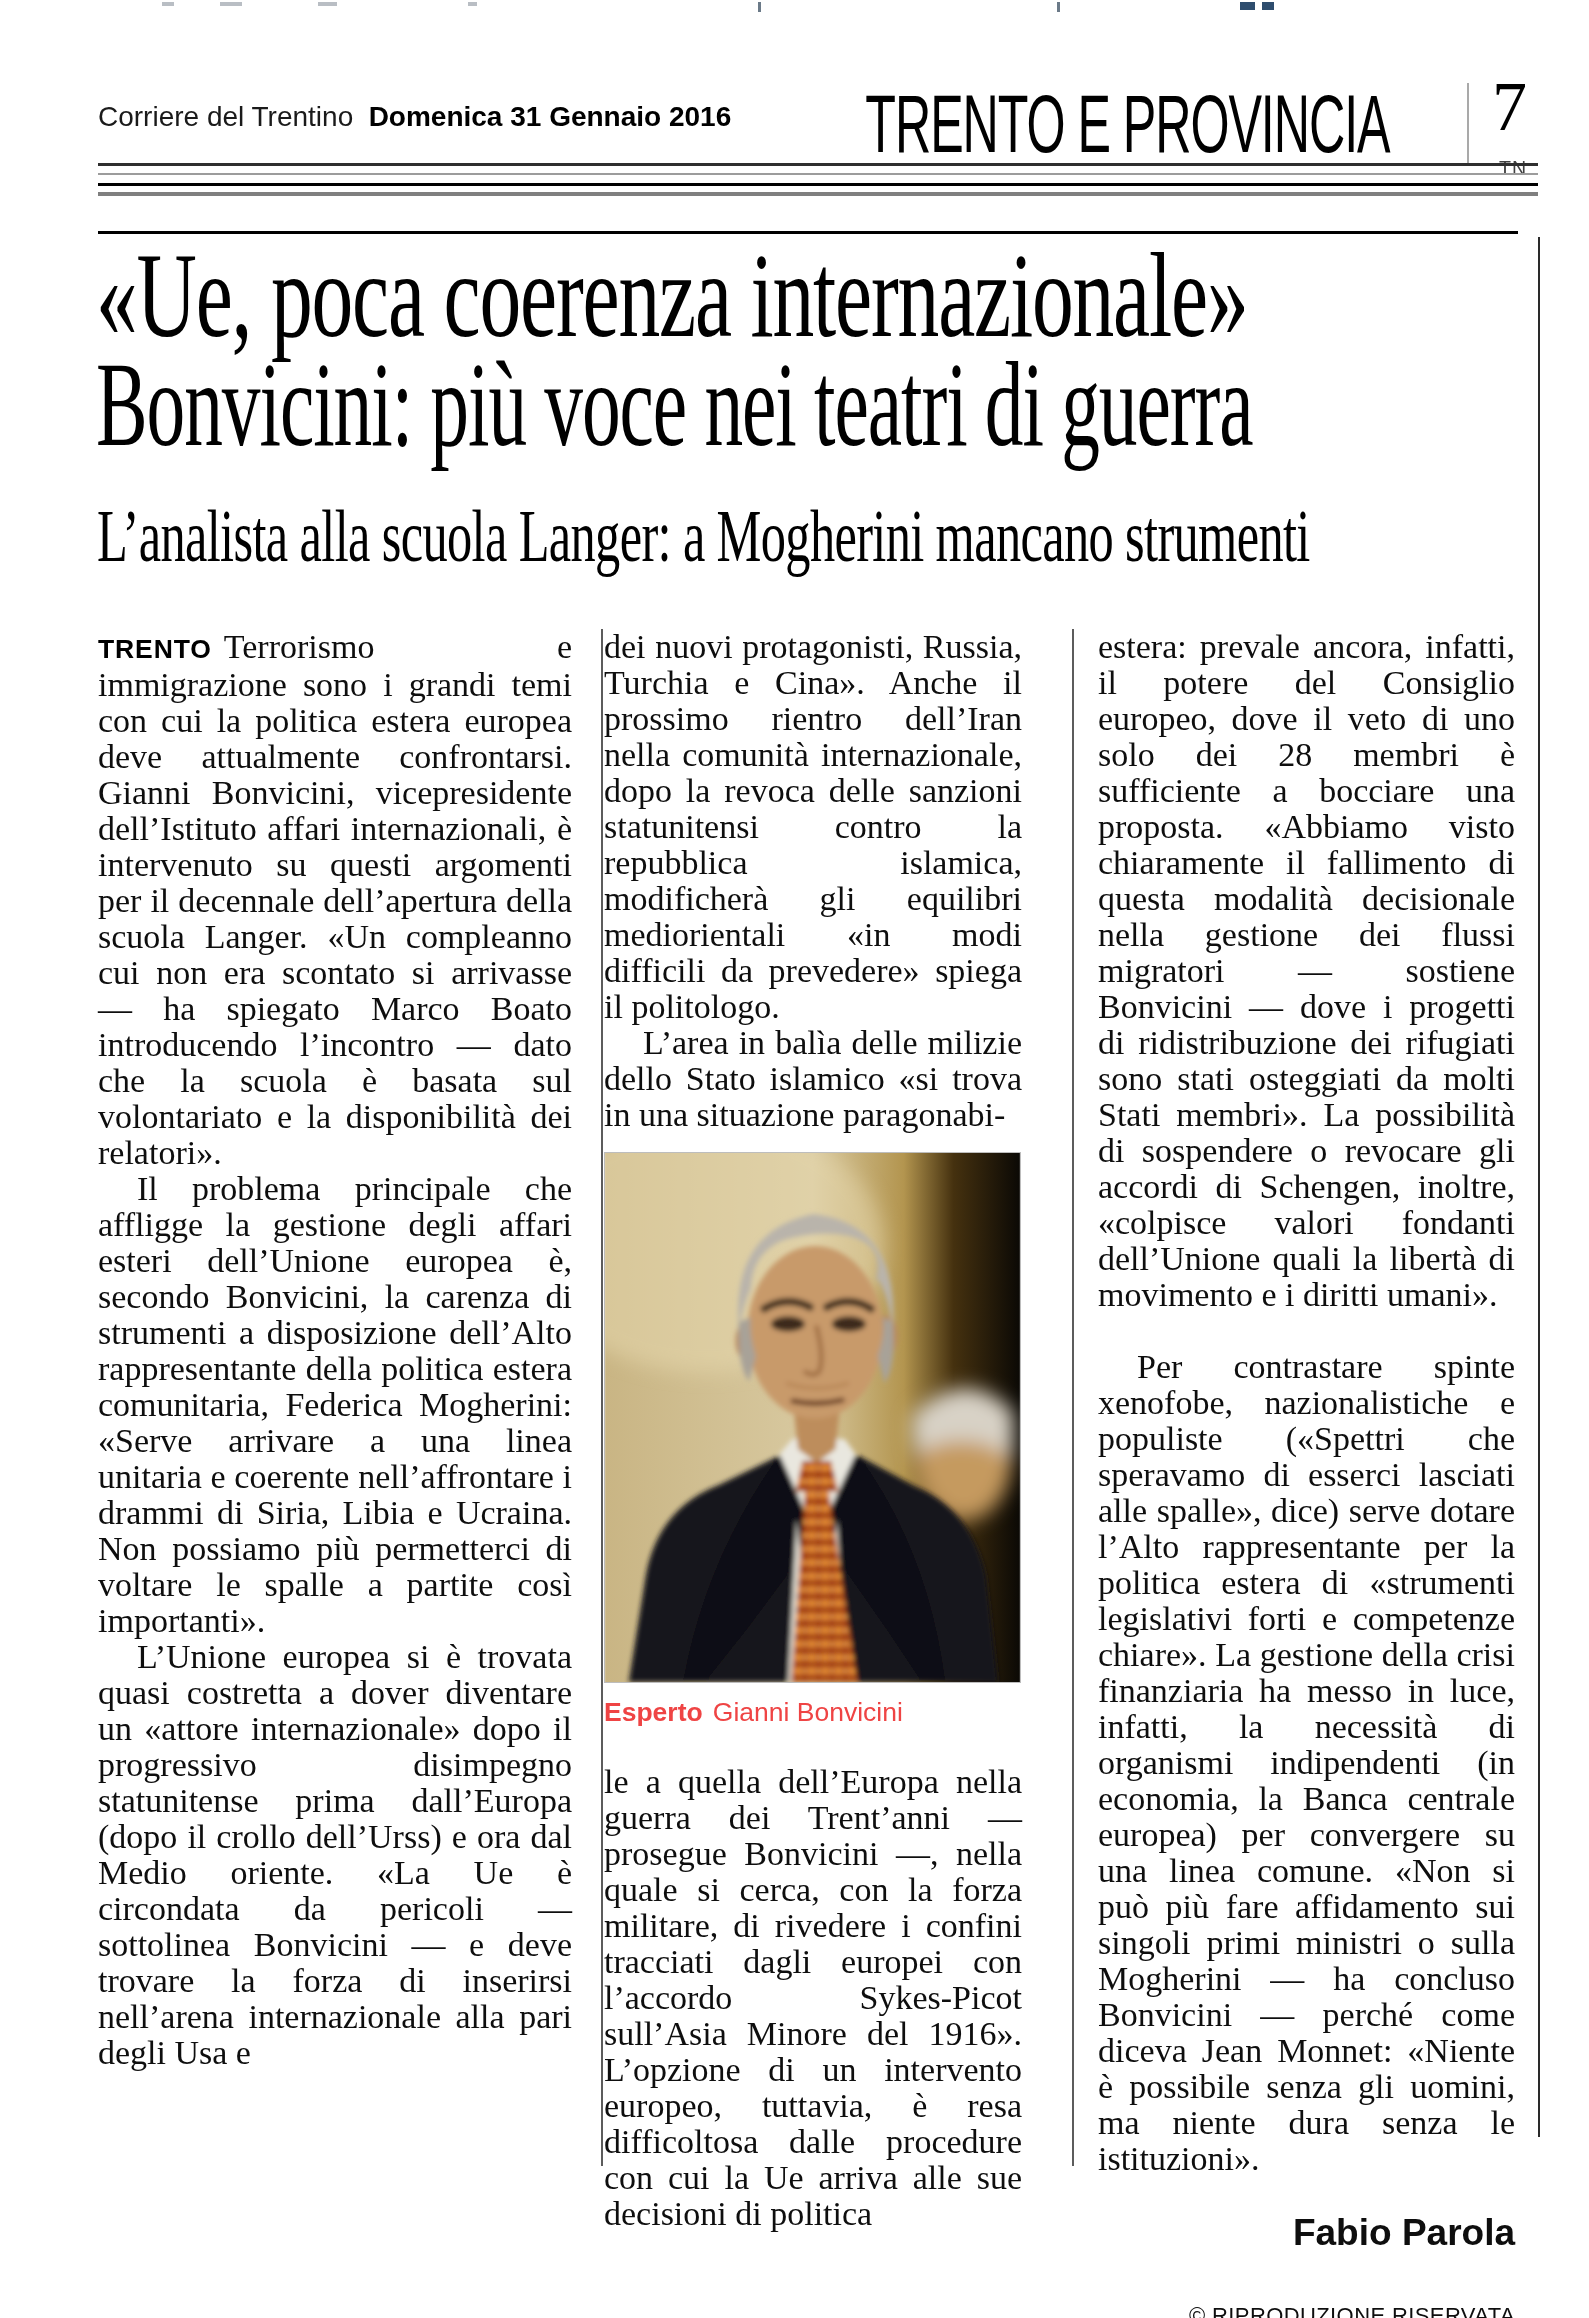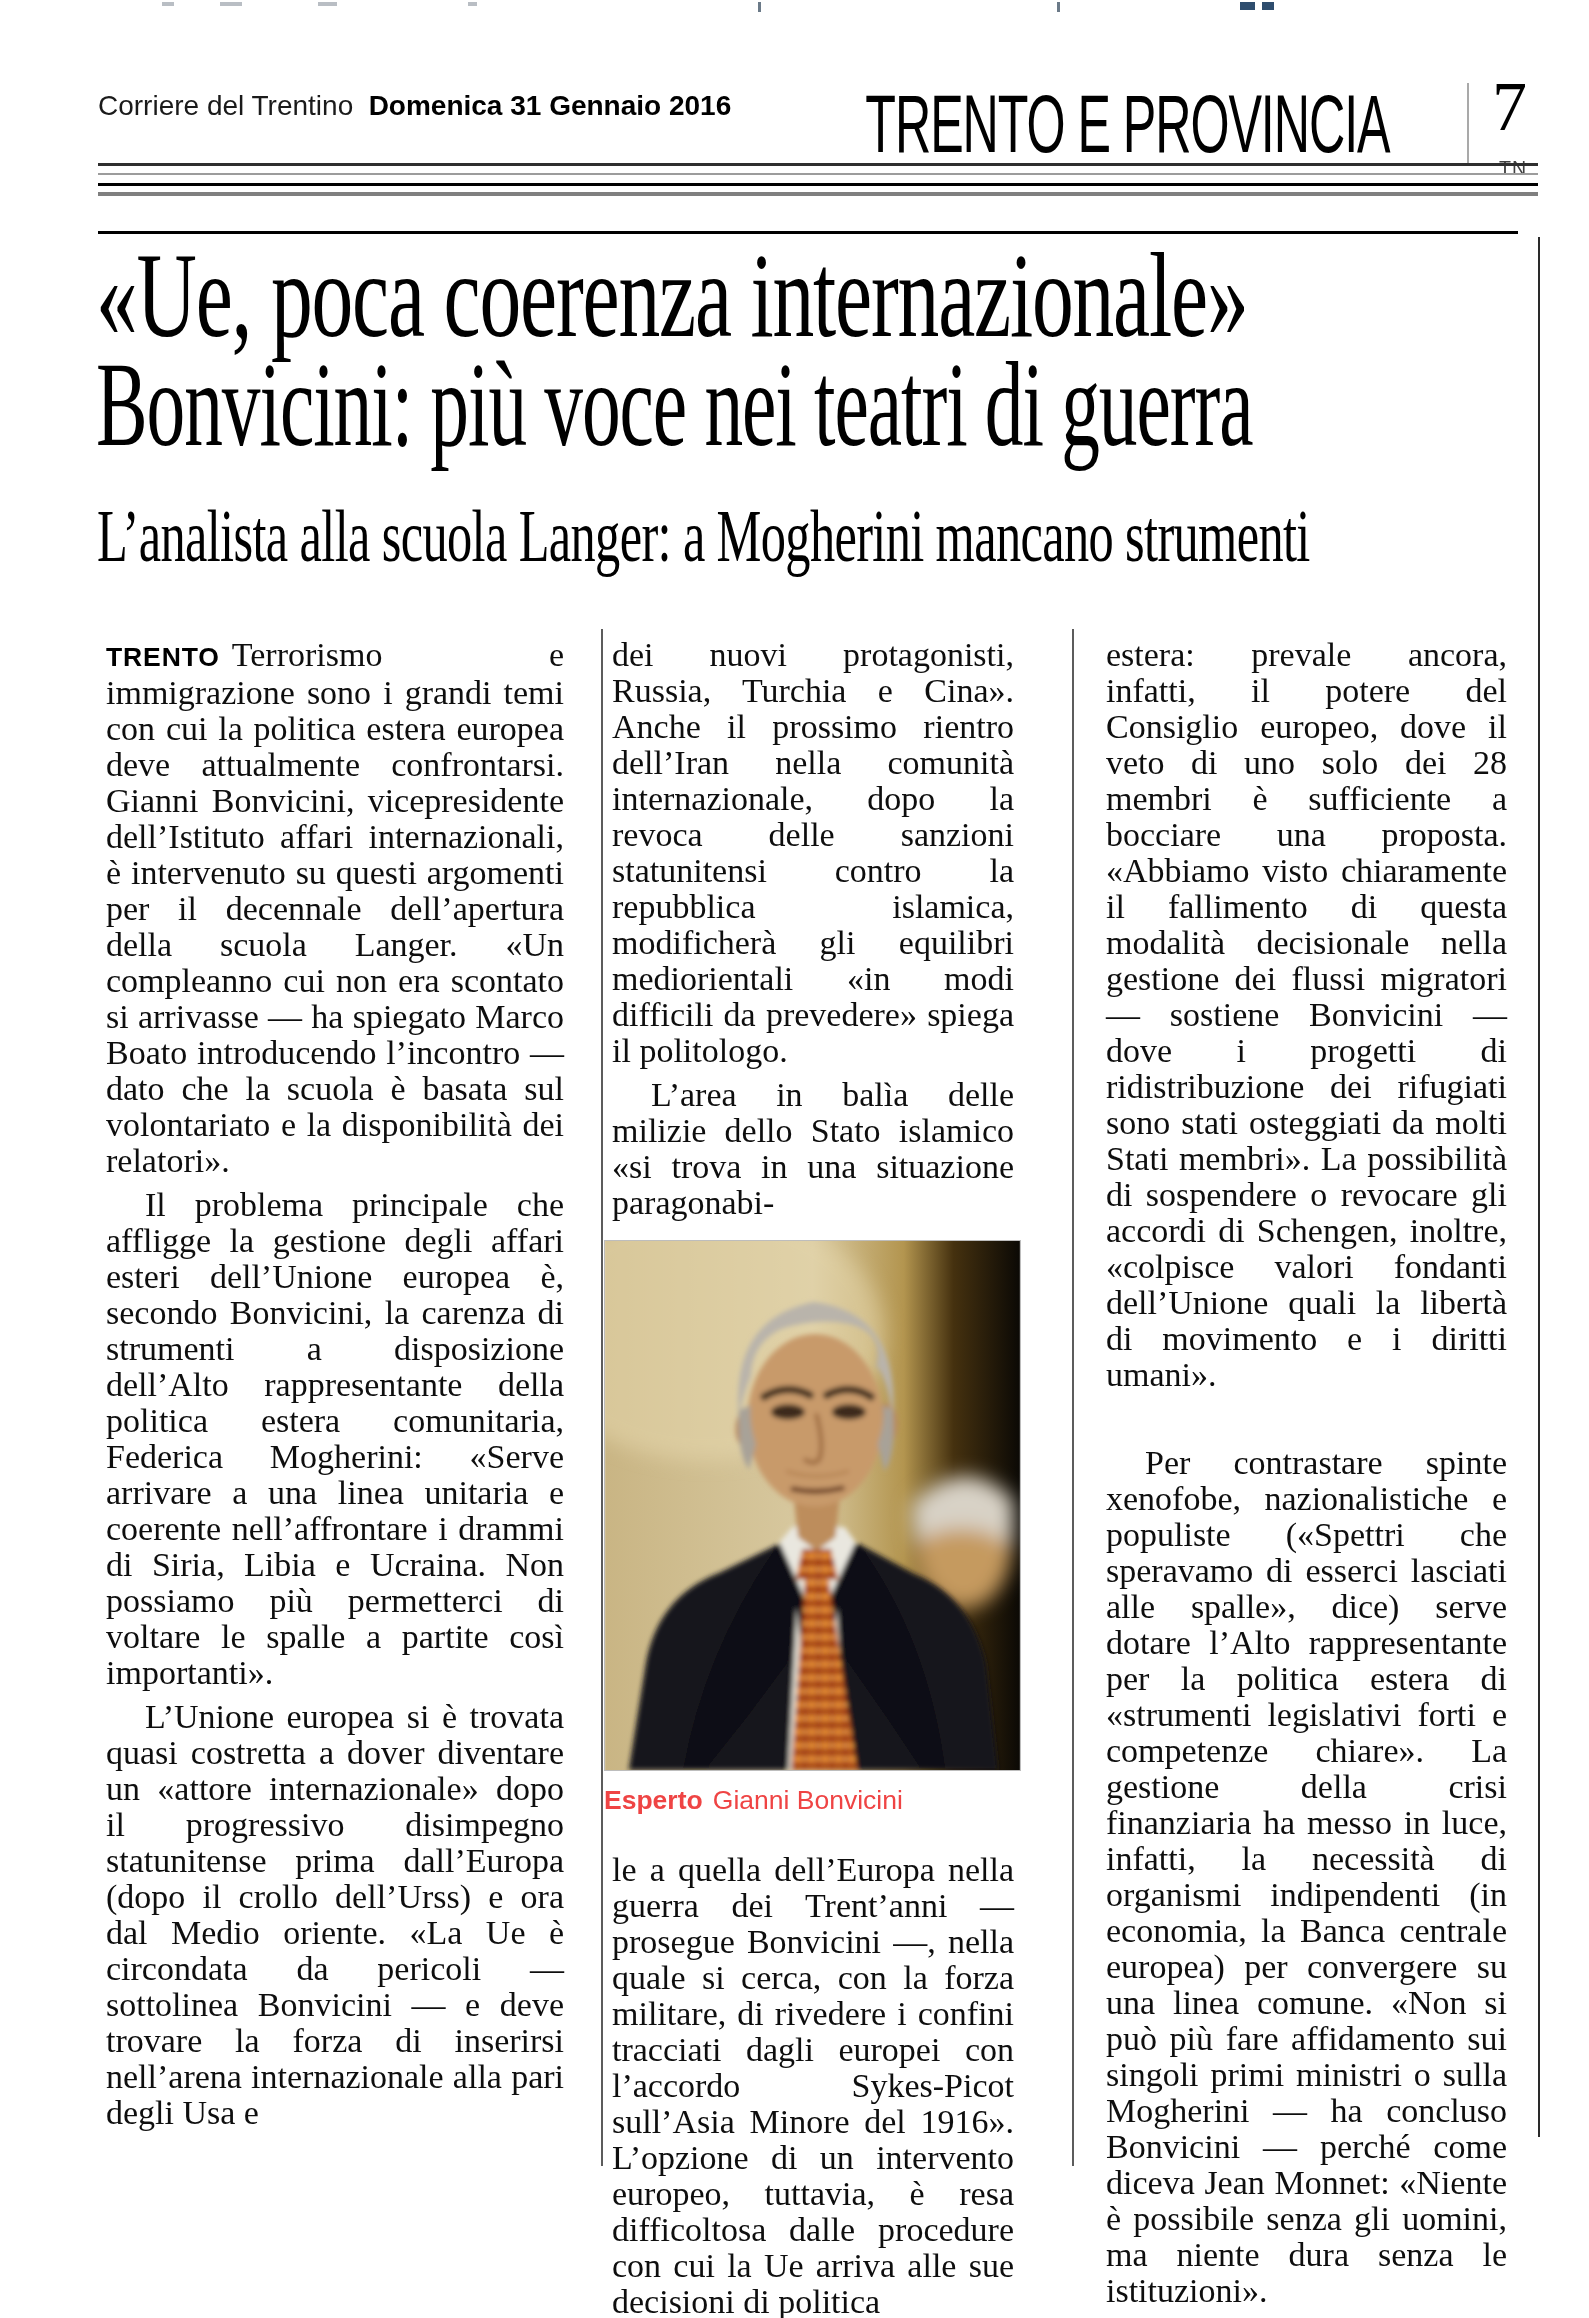--- a/index.html
+++ b/index.html
@@ -4,21 +4,21 @@
 <style>
   html,body{margin:0;padding:0;background:#e8e8e8;}
   .page{position:relative;width:1589px;height:2319px;background:#ffffff;margin:0 auto;
         font-family:"Liberation Serif",serif;color:#0e0e0e;overflow:hidden;}
 
   
   .artifact{position:absolute;top:1.7px;height:4.3px;background:#b9bec4;}
   .artifact.blue{background:#2e4d6e;}
 
   
-  .masthead{position:absolute;left:98px;top:91px;font-family:"Liberation Sans",sans-serif;
+  .masthead{position:absolute;left:98px;top:102px;font-family:"Liberation Sans",sans-serif;
             font-size:28px;line-height:1.1;color:#1a1a1a;white-space:nowrap;}
   .masthead b{margin-left:15.4px;color:#000;}
   .section-title{position:absolute;top:84px;right:199px;margin:0;font-family:"Liberation Sans",sans-serif;
             font-weight:400;font-size:81px;line-height:1;letter-spacing:-1.7px;white-space:nowrap;
             transform:scaleX(0.62);transform-origin:100% 0;color:#000;}
   .head-divider{position:absolute;left:1467px;top:83px;width:1.7px;height:81px;background:#a9a9a9;}
   .pageno{position:absolute;left:1462px;top:73px;width:65px;text-align:right;}
   .pageno .num{font-size:70px;line-height:68px;font-family:"Liberation Serif",serif;color:#000;}
   .pageno .code{display:block;font-family:"Liberation Sans",sans-serif;font-size:19.6px;color:#404040;
             margin-top:16px;letter-spacing:0.9px;}
@@ -41,21 +41,21 @@
   .hl1{transform:scaleX(0.69);}
   .hl2{transform:scaleX(0.64);}
   .subhead{position:absolute;left:97px;top:500px;margin:0;font-weight:400;font-size:73px;line-height:1;
       letter-spacing:-0.9px;white-space:nowrap;transform:scaleX(0.69);transform-origin:0 0;color:#000;}
 
   
   .col{position:absolute;top:629px;}
   .col1{left:98px;width:474px;}
   .col2{left:604px;width:418px;}
   .col3{left:1098px;width:417px;height:1531px;display:flex;flex-direction:column;gap:36px;}
-  .col p{margin:8px;font-size:34px;line-height:36px;text-align:justify;hyphens:auto;color:#0e0e0e;}
+  .col p{margin:0;font-size:34px;line-height:36px;text-align:justify;hyphens:auto;color:#0e0e0e;}
   .col p.ind{text-indent:39px;}
   .kicker{font-family:"Liberation Sans",sans-serif;font-weight:700;font-size:26.5px;
       letter-spacing:0.9px;margin-right:12px;color:#000;}
 
   
   .photo-fig{margin:19px 0 0;width:417px;}
   .photo-frame{border:0.9px solid #bdbdbd;line-height:0;}
   .photo-frame svg{display:block;width:415px;height:529px;}
   .caption{font-family:"Liberation Sans",sans-serif;font-size:26.5px;line-height:1.2;
       margin:13.7px 0 36px;color:#ef4444;text-align:left;text-indent:0 !important;}

